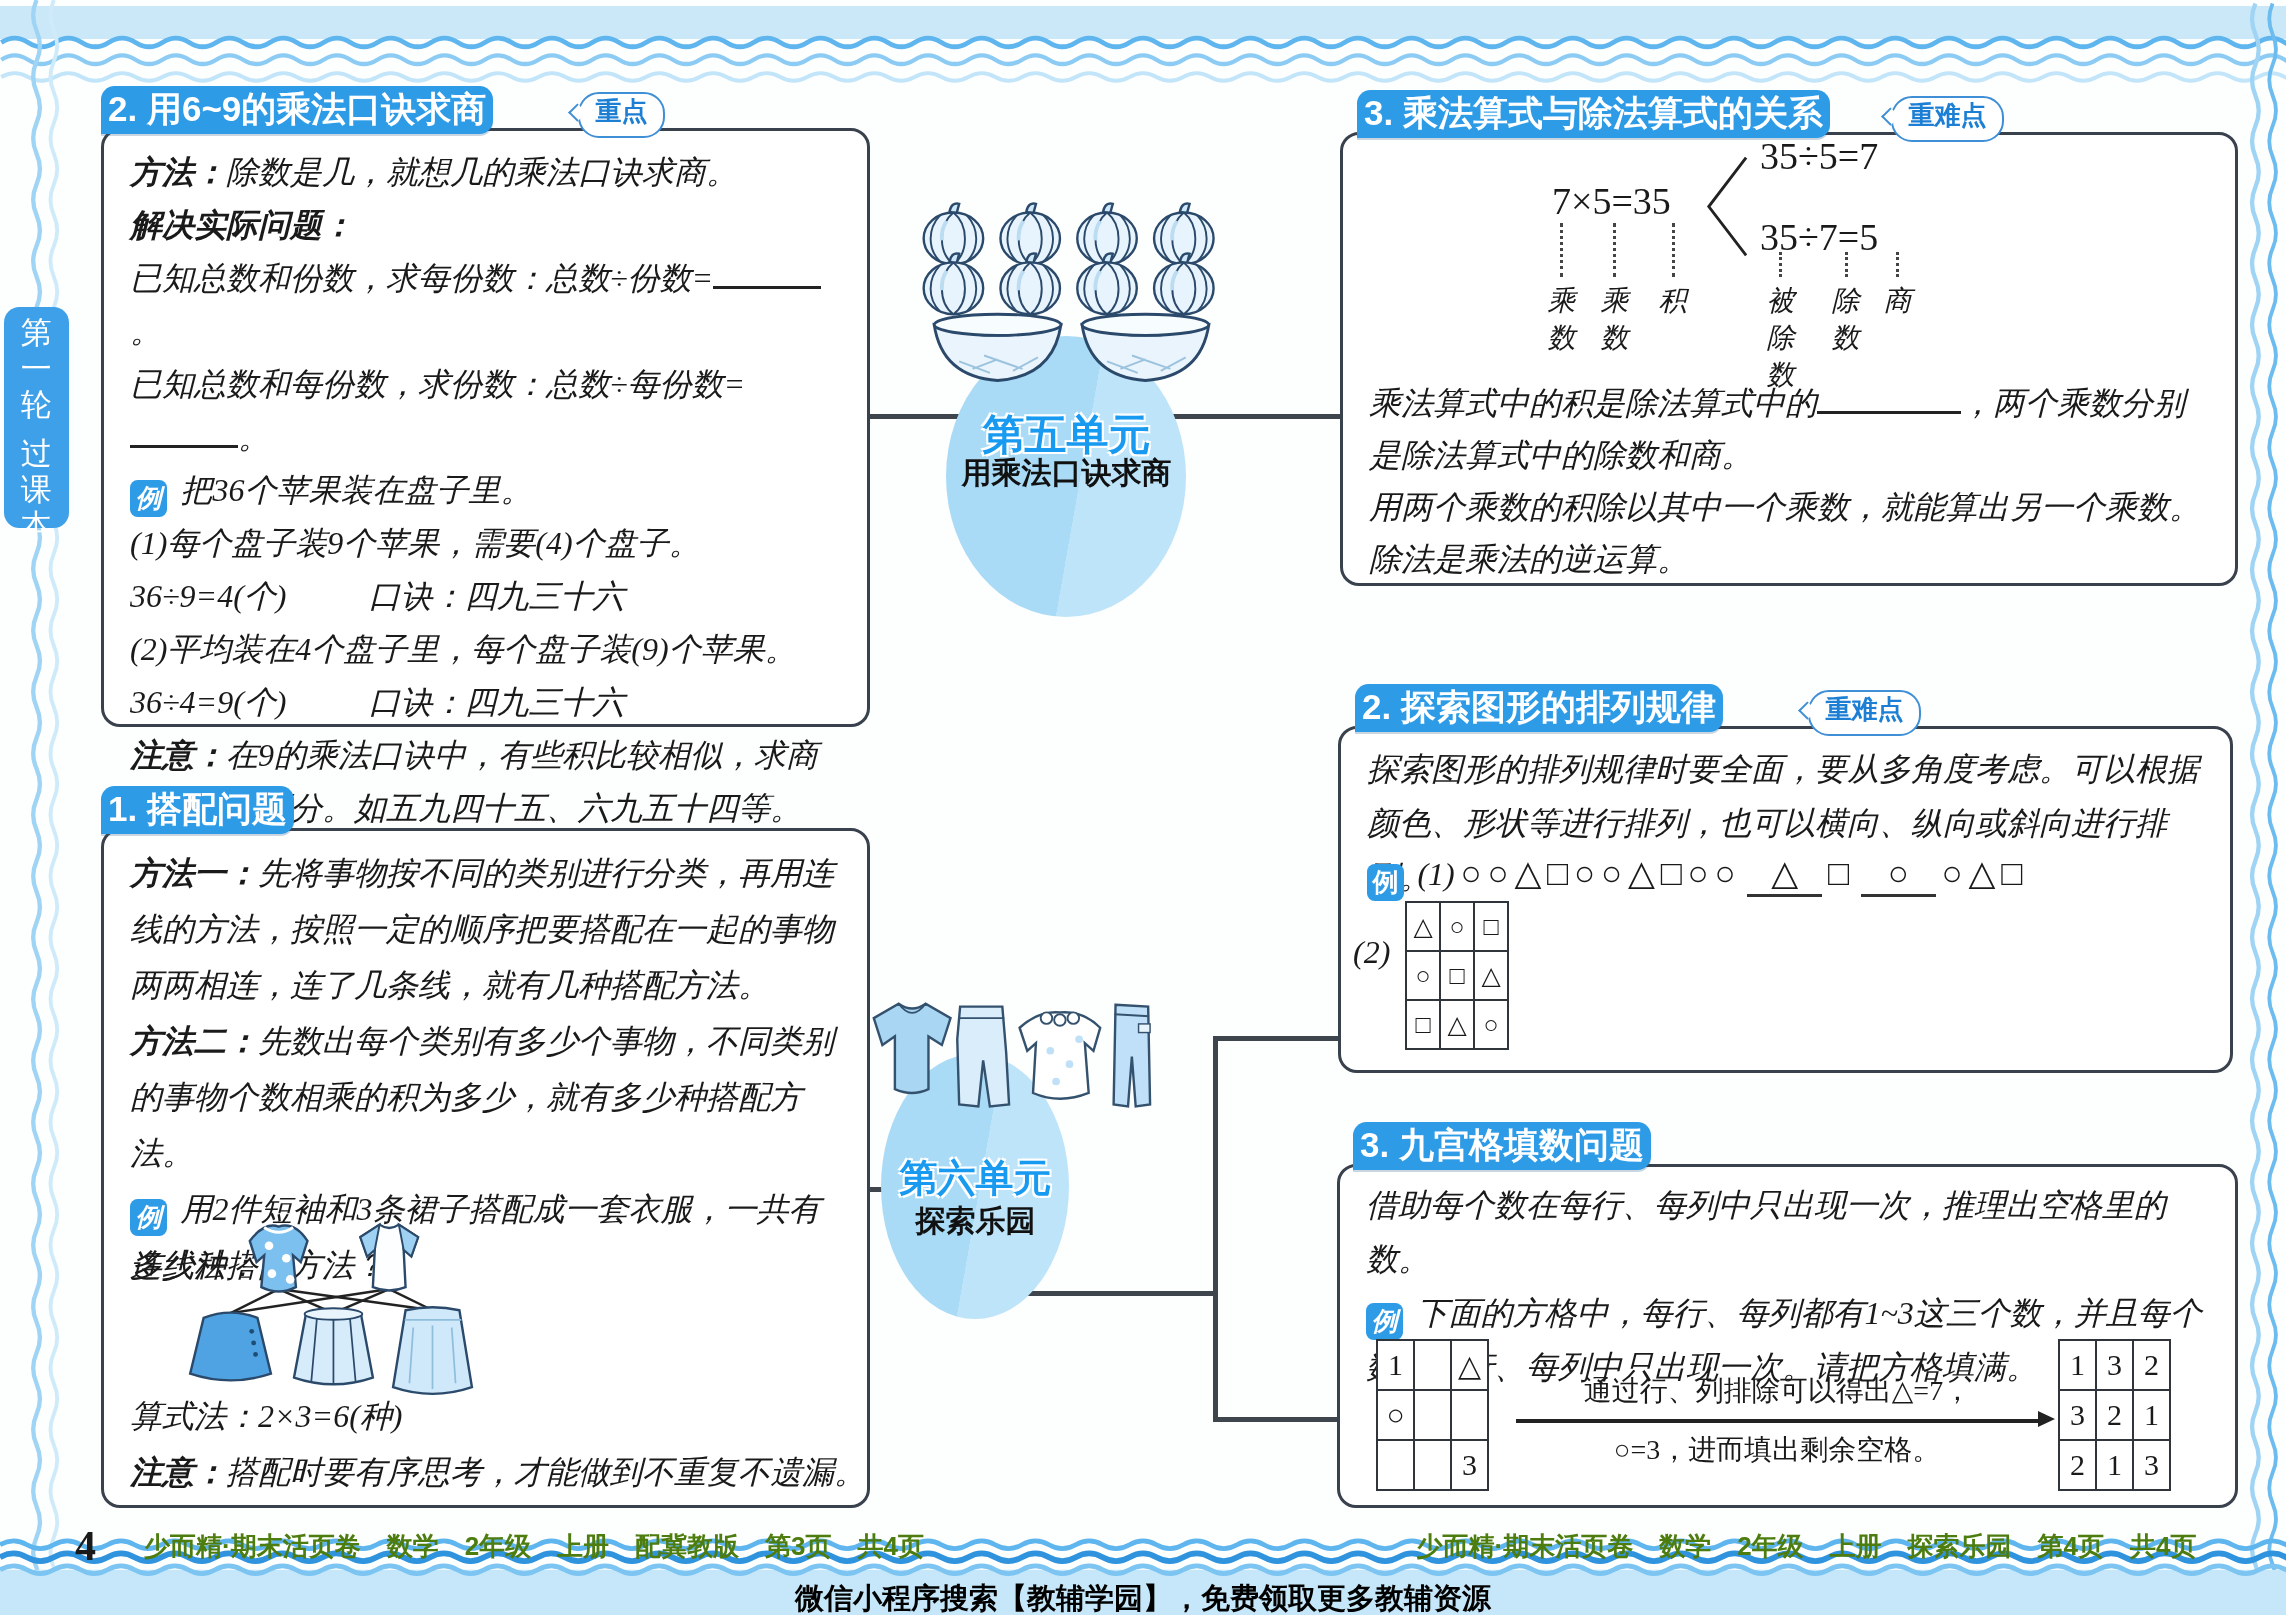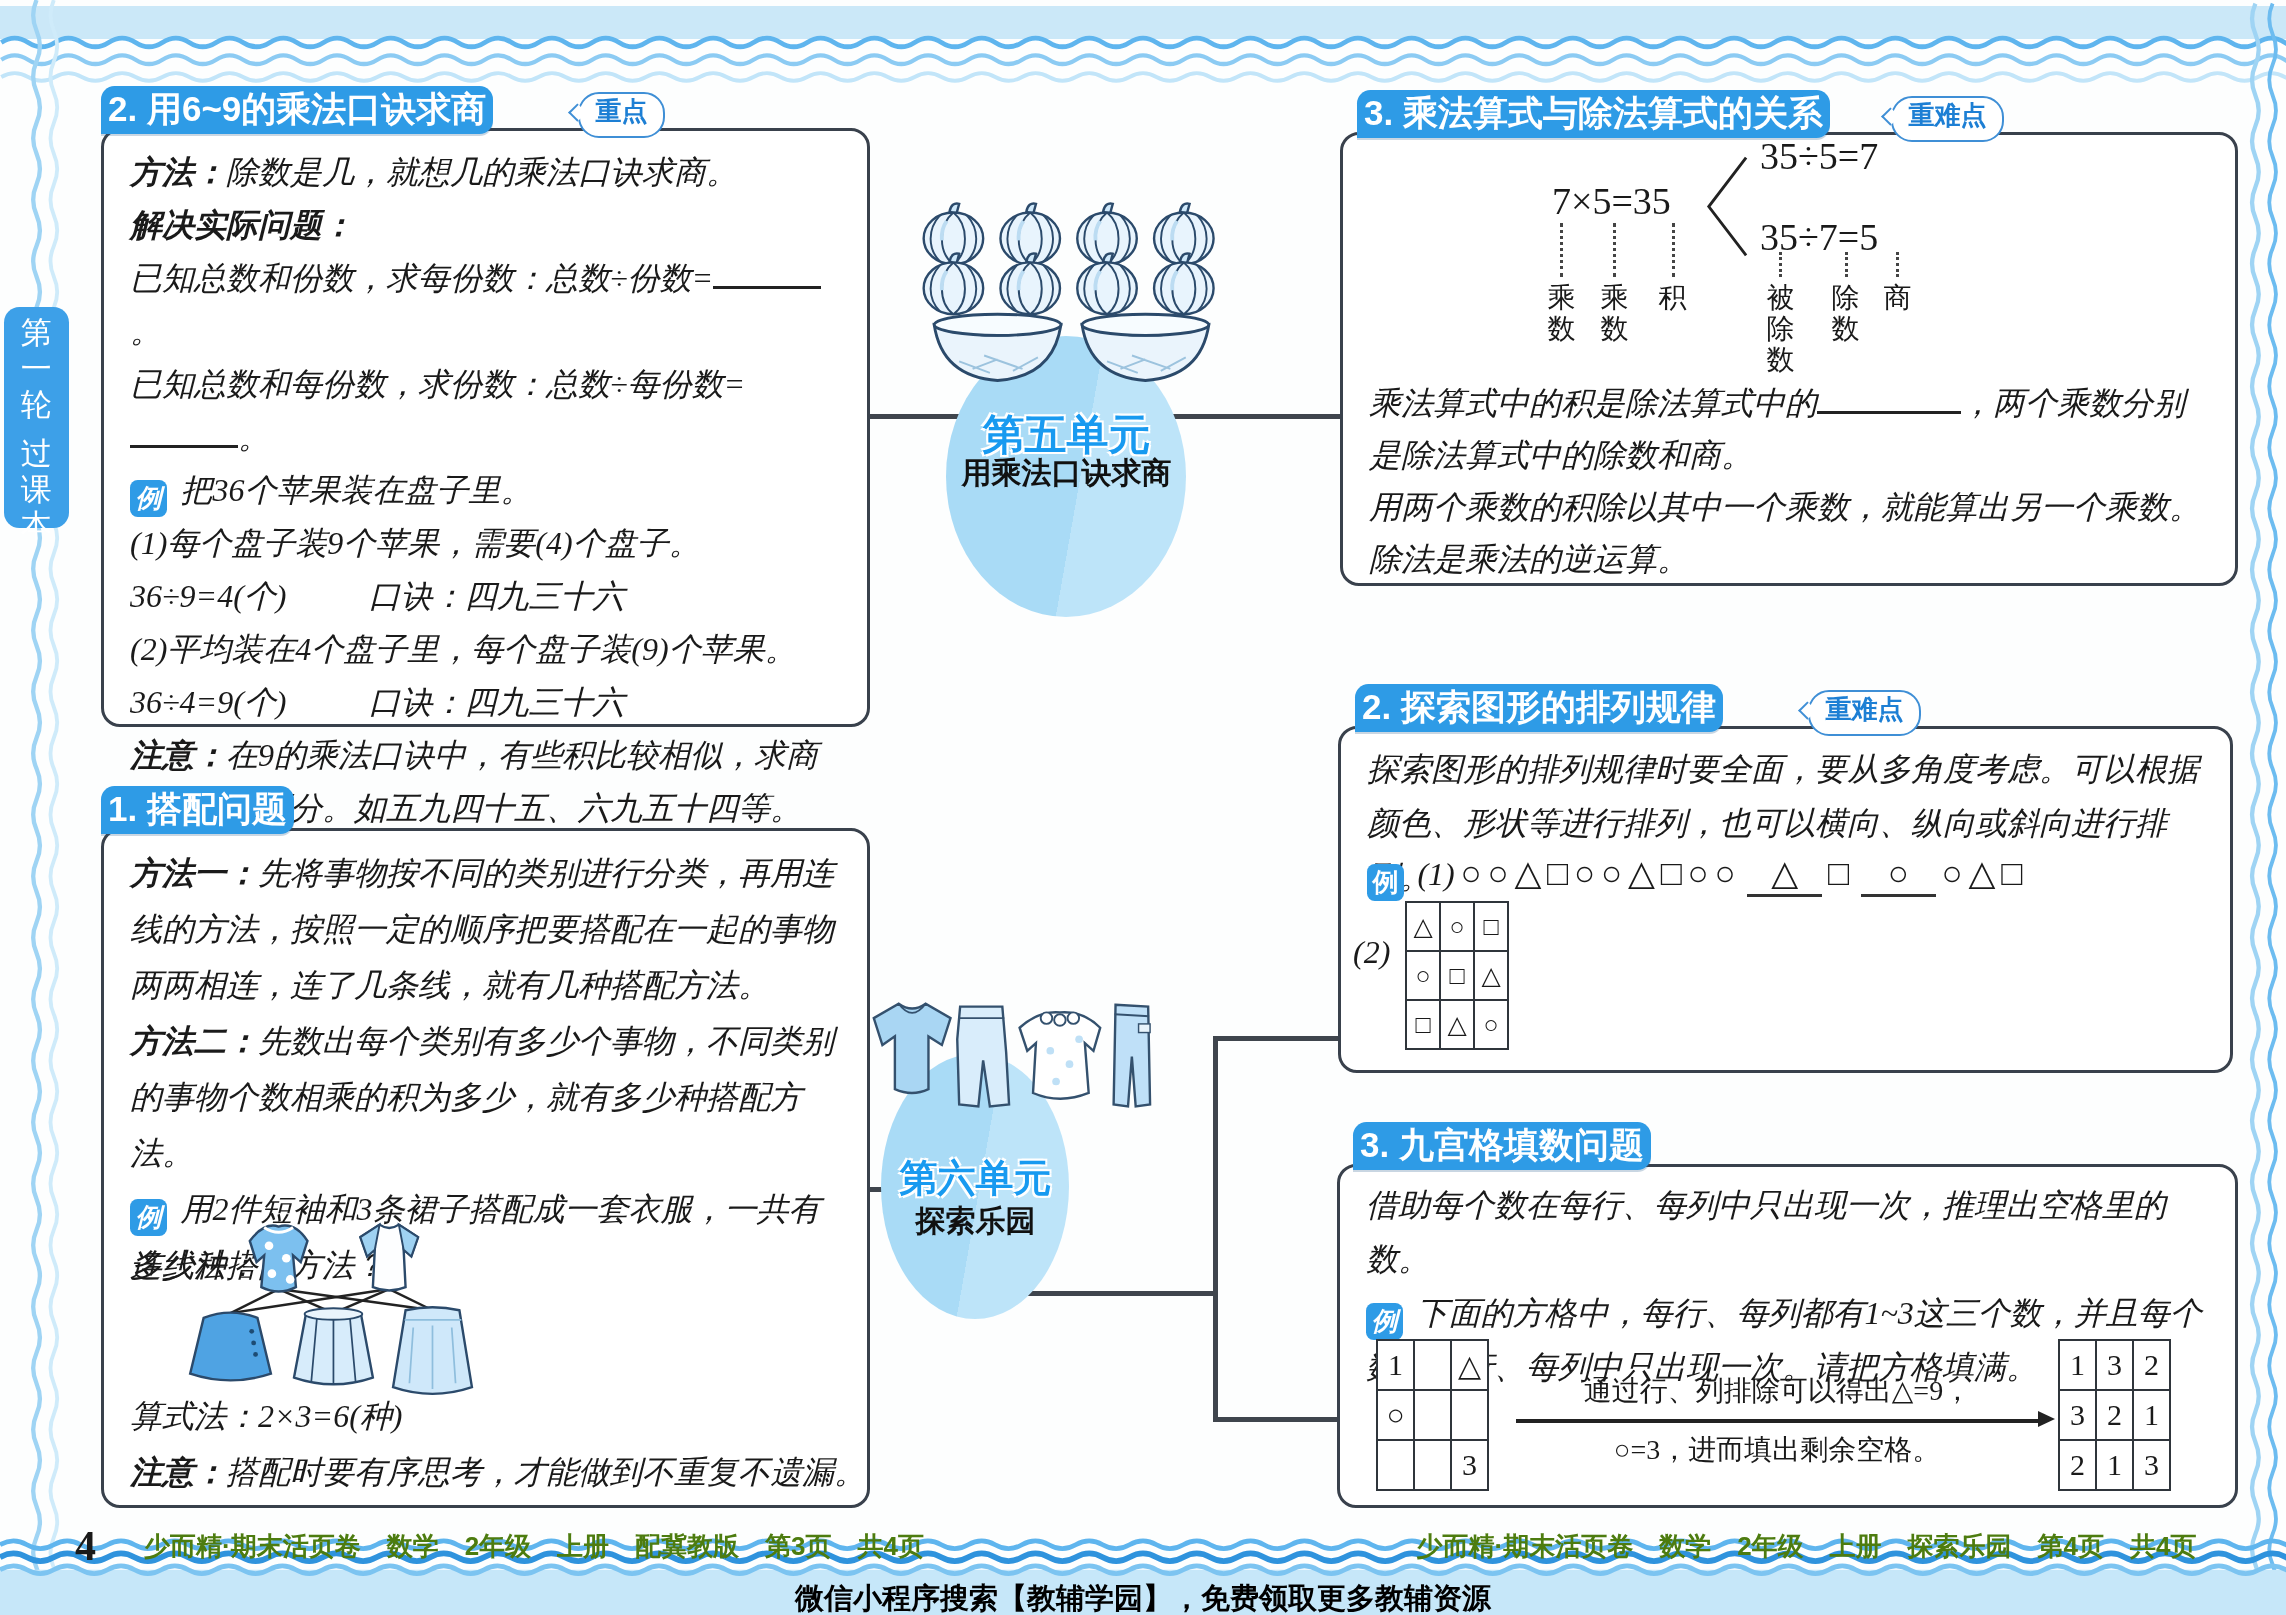--- a/index.html
+++ b/index.html
@@ -32,21 +32,21 @@
   .u5bg { background:linear-gradient(100deg,#a9dbf6 55%,#bde4f9 55%); }
   .u6bg { background:linear-gradient(100deg,#a9dbf6 52%,#bde4f9 52%); }
   .utitle { text-align:center; font-weight:bold; color:#189af0; z-index:3;
             font-family:"Liberation Sans","DejaVu Sans",sans-serif;
             text-shadow:1.9px 1.9px 0 #fff,-1.9px -1.9px 0 #fff,1.9px -1.9px 0 #fff,-1.9px 1.9px 0 #fff; }
   .usub { text-align:center; font-weight:bold; color:#111; z-index:3;
           font-family:"Liberation Sans","DejaVu Sans",sans-serif; }
   
   .eq { font-size:38px; z-index:4; }
   .dcol { width:0; border-left:3.8px dotted #444; z-index:4; }
-  .vlab { width:33px; text-align:center; font-size:28px; line-height:31px; word-break:break-all; z-index:4; }
+  .vlab { width:33px; text-align:center; font-size:28px; line-height:37px; word-break:break-all; z-index:4;font-style:italic; }
   
   .shapeseq { font-size:35px; letter-spacing:5.8px; }
   .sblank { display:inline-block; min-width:75px; text-align:center; border-bottom:3.8px solid #333;
             font-size:35px; margin:0 5.8px; padding:0 3.8px; }
   
   table.g3 { border-collapse:collapse; position:absolute; z-index:4; background:#fff; }
   table.g3 td { border:2.9px solid #2f353b; text-align:center; vertical-align:middle;
                 font-family:"Liberation Serif","DejaVu Serif",serif; }
   table.pat td { width:34px; height:49px; font-size:25px; }
   table.sud td { width:37px; height:50px; font-size:30px; }
@@ -273,21 +273,21 @@
         <td></td>
         <td></td>
       </tr>
   <tr>
         <td></td>
         <td></td>
         <td>3</td>
       </tr>
 </tbody>
   </table>
-<div class="abs" style="left:1499px;top:1372px;width:557px;text-align:center;font-size:28px;z-index:4">通过行、列排除可以得出△=9，</div>
+<div class="abs" style="left:1499px;top:1372px;width:557px;text-align:center;font-size:28px;z-index:4">通过行、列排除可以得出△=7，</div>
 <div class="abs arrowline" style="left:1516px;top:1419px;width:524px">
     <span class="ah"></span>
   </div>
 <div class="abs" style="left:1508px;top:1431px;width:538px;text-align:center;font-size:28px;z-index:4">○=3，进而填出剩余空格。</div>
 <table class="g3 sud" style="left:2058px;top:1339px">
   <tbody>
       <tr>
         <td>1</td>
         <td>3</td>
         <td>2</td>

